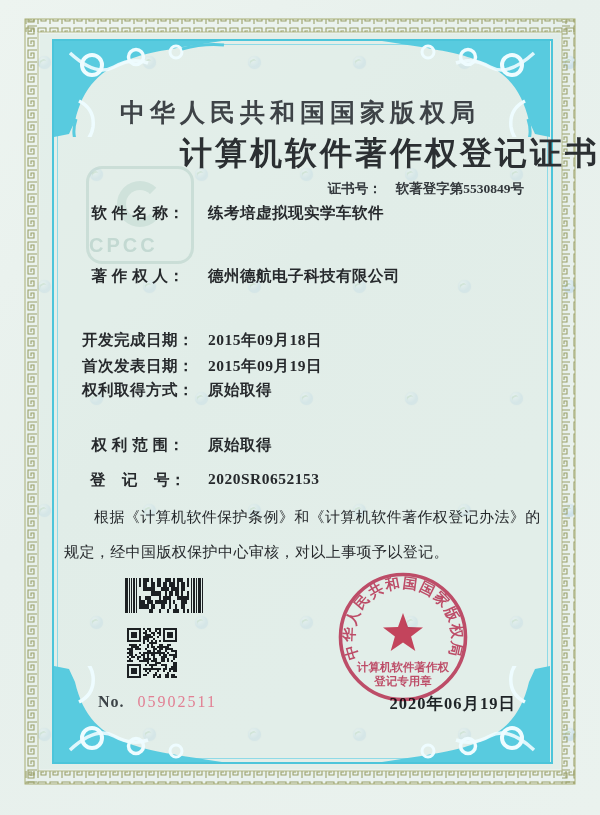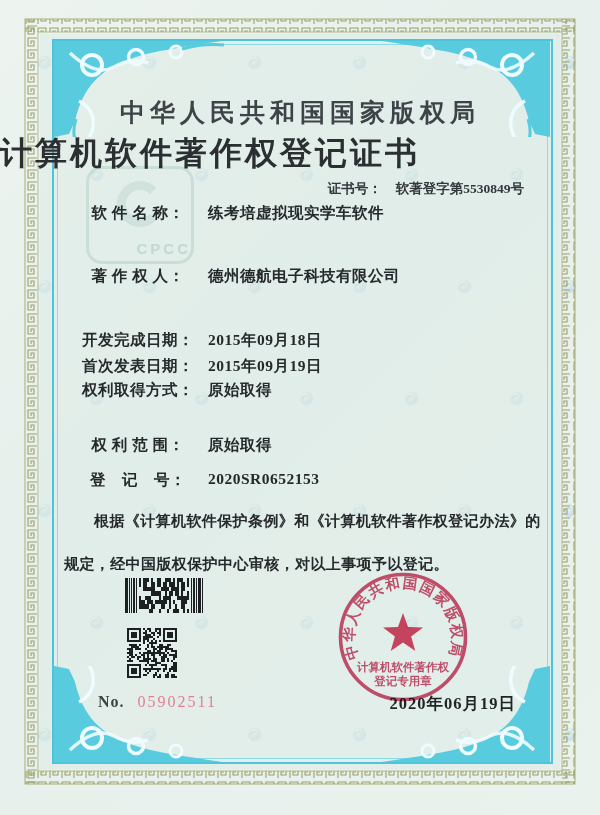--- a/index.html
+++ b/index.html
@@ -21,39 +21,39 @@
     border:2px solid #4cc5da; z-index:3; }
   .cyan-frame-inner{ position:absolute; left:3px; top:3px; right:3px; bottom:3px;
     border:1px solid #8fdae7; }
   .flourish{ position:absolute; z-index:4; }
 
   
   .cpcc-mark{ position:absolute; left:86px; top:166px; width:108px; height:98px; z-index:4;
     border:3px solid rgba(140,180,168,.35); border-radius:16px; opacity:.8; }
   .cpcc-mark .swirl{ position:absolute; left:28px; top:12px; width:46px; height:46px;
     border:9px solid rgba(150,190,178,.32); border-radius:50%; border-right-color:transparent; }
-  .cpcc-mark .cpcc-text{ position:absolute; bottom:4px; width:100%; text-align:right;
-    font-size:15px; font-weight:bold; letter-spacing:3px; color:rgba(140,180,168,.45);
+  .cpcc-mark .cpcc-text{ position:absolute; bottom:4px; width:100%; text-align:left;
+    font-size:20px; font-weight:bold; letter-spacing:3px; color:rgba(140,180,168,.45);
     font-family:"Liberation Sans","DejaVu Sans",sans-serif; }
 
   
   .content{ position:absolute; inset:0; z-index:5; color:#2e3336; }
   .authority{ position:absolute; top:96px; width:100%; text-align:center;
     font-size:25px; font-weight:bold; letter-spacing:5px; color:#3e4347; }
-  .cert-title{ position:absolute; top:132px; width:100%; text-align:left;
+  .cert-title{ position:absolute; top:132px; width:100%; text-align:right;
     font-size:32px; font-weight:bold; letter-spacing:3px; color:#2b2f32; }
   .cert-no{ position:absolute; top:180px; right:76px; font-size:13.5px; font-weight:bold; color:#33383c; }
   .cert-no .gap{ display:inline-block; width:14px; }
 
   .field-row{ position:absolute; left:79px; font-size:15.5px; font-weight:bold; color:#26292c;text-align:center; }
   .field-label{ display:inline-block; width:118px; letter-spacing:.5px; vertical-align:top; }
   .field-value{ display:inline-block; margin-left:7px; vertical-align:top; letter-spacing:.5px; }
 
   .statement{ position:absolute; left:64px; top:500px; width:480px; font-size:15px;
-    font-weight:bold; letter-spacing:.4px; line-height:43px; text-indent:2em; color:#26292c; }
+    font-weight:normal; letter-spacing:.4px; line-height:35px; text-indent:2em; color:#26292c; }
 
   .barcode{ position:absolute; left:125px; top:578px; width:80px; height:35px; z-index:5; }
   .qr{ position:absolute; left:127px; top:628px; width:50px; height:50px; z-index:5; }
 
   .serial{ position:absolute; left:98px; top:693px; font-size:16px; z-index:5; }
   .serial .no-label{ color:#3c4347; font-weight:bold; letter-spacing:1px; }
   .serial .no-value{ color:#e27f93; letter-spacing:2px; margin-left:13px;text-align:right; }
 
   .issue-date{ position:absolute; left:356px; top:693px; width:160px; text-align:right;
     font-size:16.5px; font-weight:bold; color:#1f2427; letter-spacing:1px; z-index:5; }

